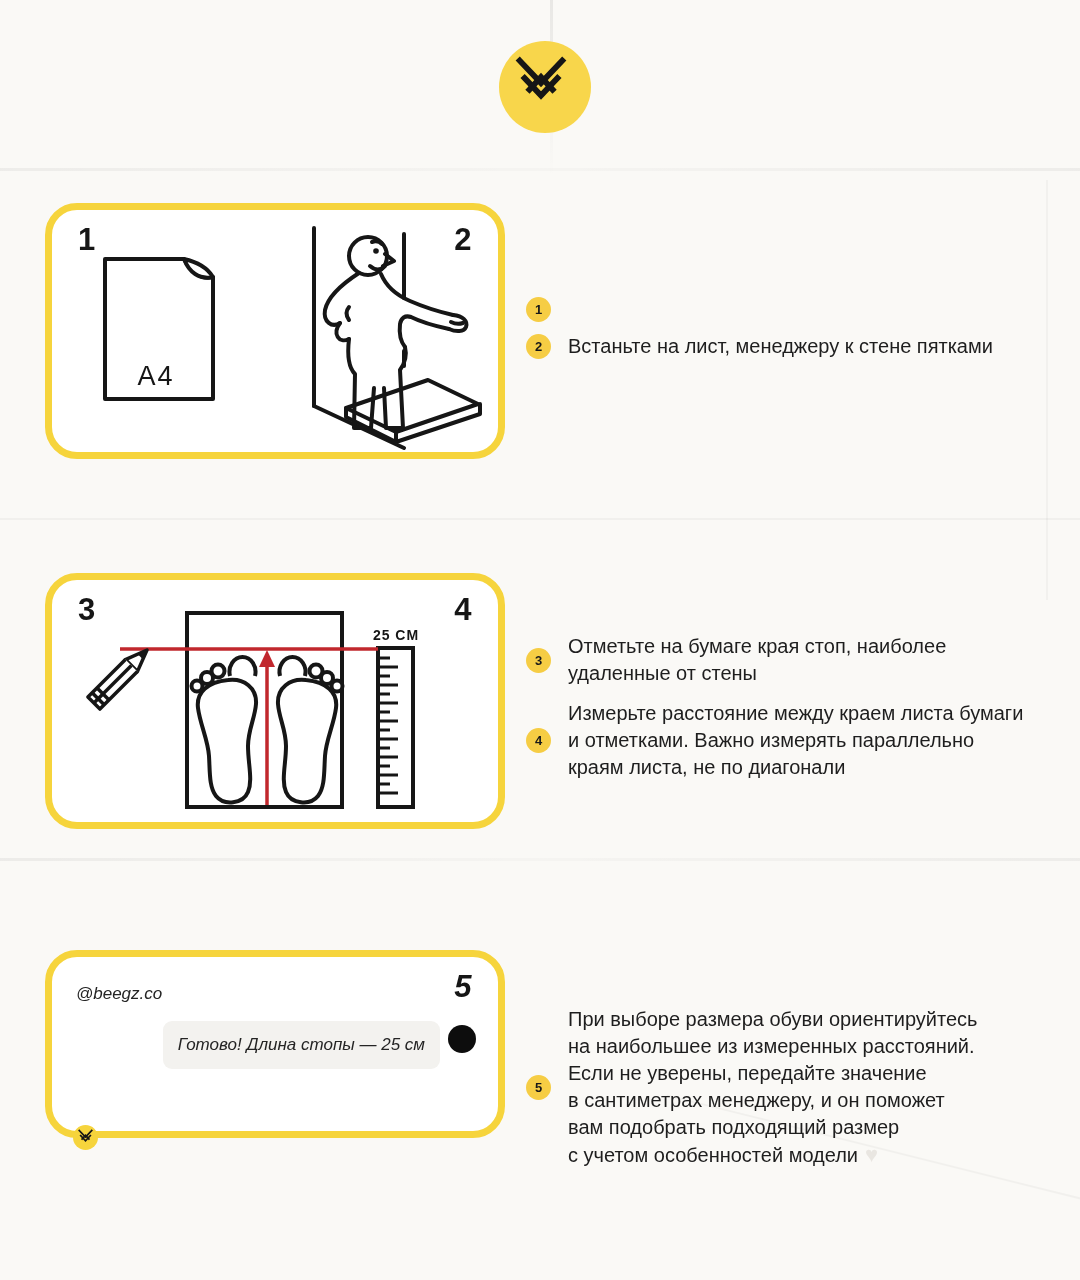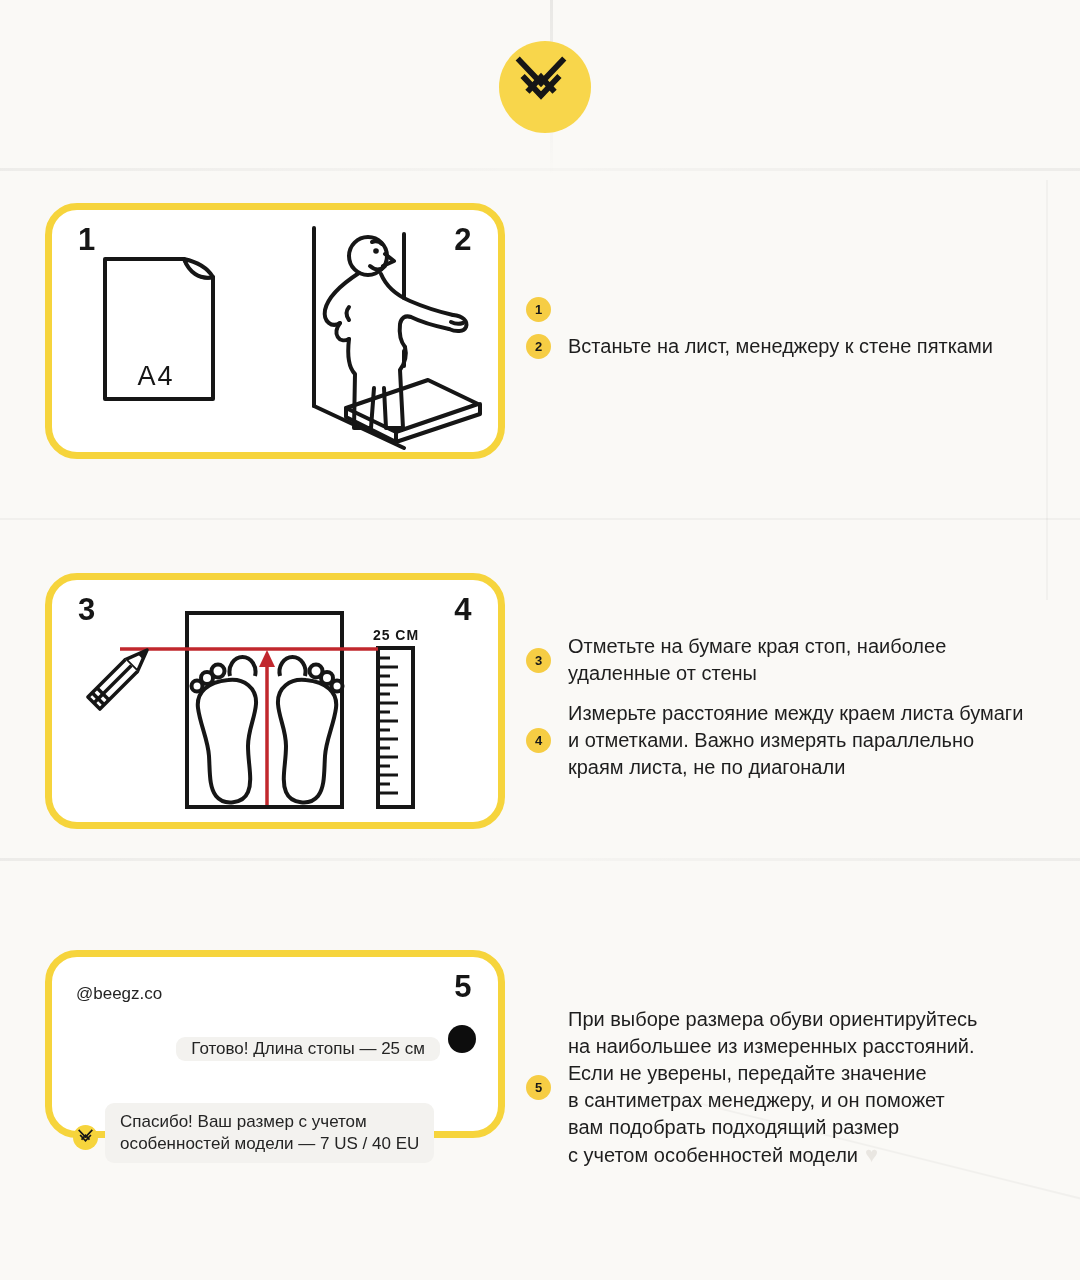--- a/index.html
+++ b/index.html
@@ -38,21 +38,21 @@
   }
   .step-text { font-size:20px; line-height:27px; white-space:pre-line; color:#1e1e1e; }
   .heart { color:#e9e6e1; font-size:22px; margin-left:7px; }
 
   
   .handle { position:absolute; left:24px; top:27px; font-size:17px; color:#242424; }
   .bubble {
     position:absolute; background:#f3f2ef; border-radius:9px;
     font-size:17px; line-height:22px; color:#242424; white-space:pre-line;
   }
-  .bubble-out { right:58px; top:80px; padding:1px 15px; }
+  .bubble-out { right:58px; top:64px; padding:13px 15px; }
   .bubble-in  { left:53px; top:146px; padding:8px 15px; }
   .avatar-dot {
     position:absolute; right:22px; top:68px; width:28px; height:28px;
     border-radius:50%; background:#0d0d0d;
   }
   .avatar-bee {
     position:absolute; left:21px; top:168px; width:25px; height:25px;
     border-radius:50%; background:#F6D43C;
   }
   .avatar-bee svg { position:absolute; left:4px; top:3px; }
@@ -173,29 +173,27 @@
         <path d="M95,70 L85.4,91.6 L73.4,79.6 Z" fill="#ffffff"></path>
         <path d="M85.4,91.6 L47.9,129.1 L35.9,117.1 L73.4,79.6" fill="#ffffff"></path>
         <path d="M79.4,85.6 L41.9,123.1"></path>
         <path d="M57.1,119.9 L45.1,107.9"></path>
         <path d="M52.2,124.8 L40.2,112.8"></path>
       </g>
       <polygon points="95,70 90.5,78.9 86.1,74.5" fill="#161616"></polygon>
     </svg>
   </div>
 
-  <div class="panel" style="top:950px;height:188px;">
+  <div class="panel" style="top:950px;height:188px;font-style:italic;">
     <div class="handle">@beegz.co</div>
     <div class="panel-num nr">5</div>
 
     <div class="bubble bubble-out">Готово! Длина стопы — 25 см</div>
     <div class="avatar-dot"></div>
 
-    <div class="bubble bubble-in">Спасибо! Ваш размер с учетом
-особенностей модели — 7 US / 40 EU</div>
     <div class="avatar-bee">
       <svg width="17" height="17" viewBox="0 0 60 60">
           <use href="#beegz-glyph"></use>
         </svg>
     </div>
   </div>
 
   <div class="step-row" style="left:526px;top:297px;">
     <div class="badge">1</div>
   </div>

